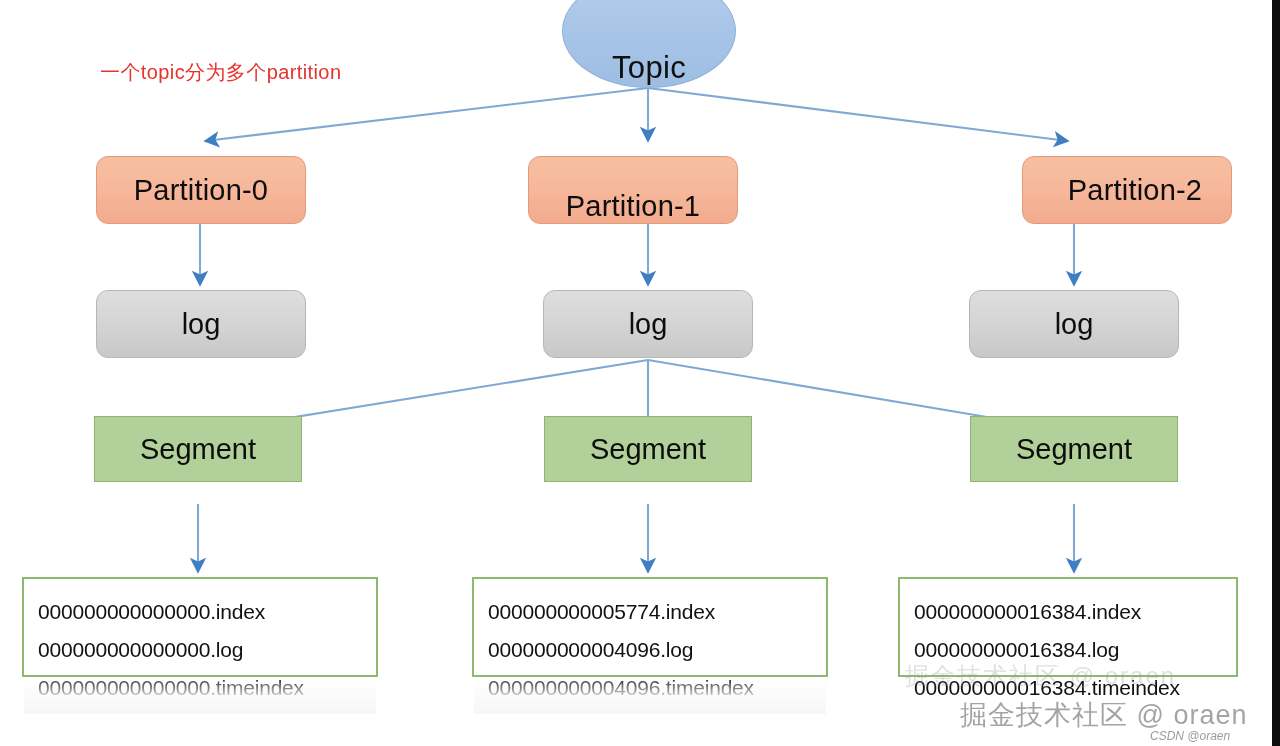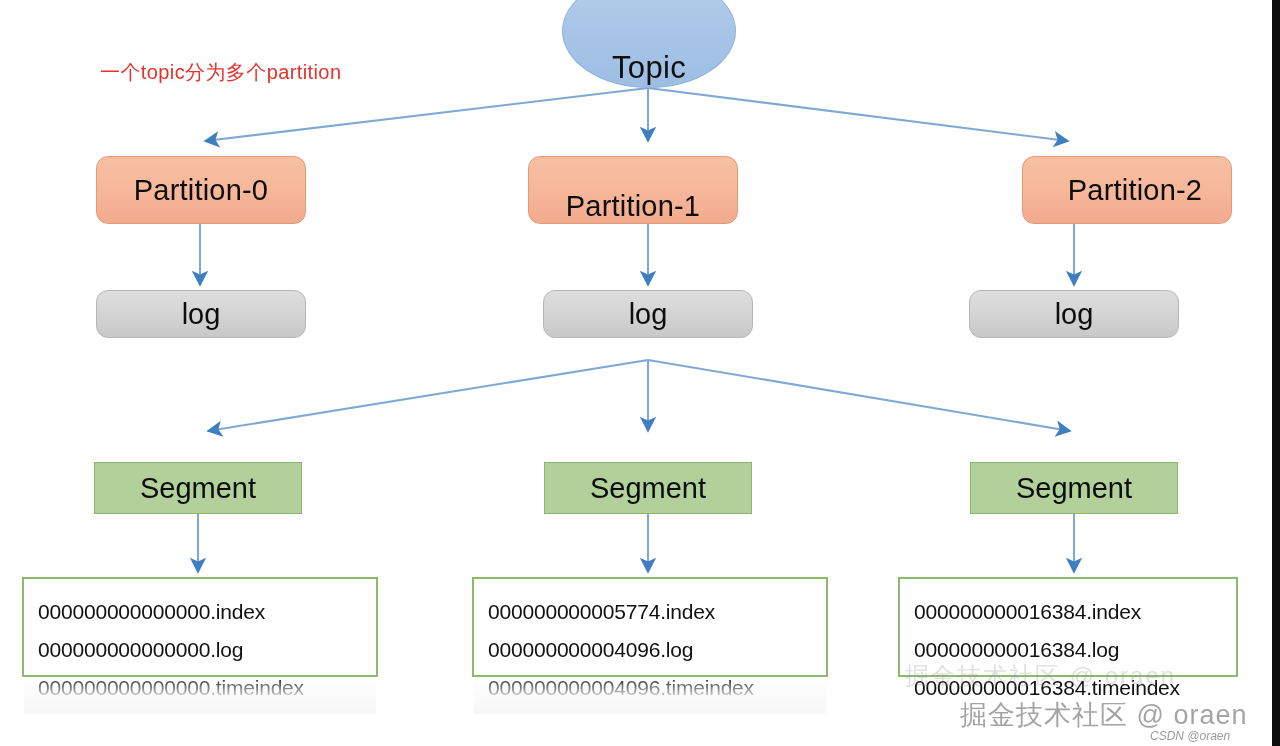--- a/index.html
+++ b/index.html
@@ -81,40 +81,40 @@
     font-size: 29px;
     color: #0d0d0d;
     letter-spacing: 0.2px;
   }
 
   
   .log-node {
     position: absolute;
     top: 290px;
     width: 210px;
-    height: 48px;
+    height: 68px;
     border-radius: 12px;
     background: linear-gradient(180deg, #dedede 0%, #d4d4d4 50%, #c8c8c8 100%);
     border: 1px solid #b6b6b6;
     box-sizing: border-box;
     display: flex;
     align-items: center;
     justify-content: center;
   }
   .log-label {
     font-size: 29px;
     color: #0d0d0d;
   }
 
   
   .segment-node {
     position: absolute;
-    top: 462px;
+    top: 416px;
     width: 208px;
-    height: 52px;
+    height: 66px;
     background: #b2d099;
     border: 1px solid #8db56f;
     box-sizing: border-box;
     display: flex;
     align-items: center;
     justify-content: center;
   }
   .segment-label {
     font-size: 29px;
     color: #0d0d0d;

